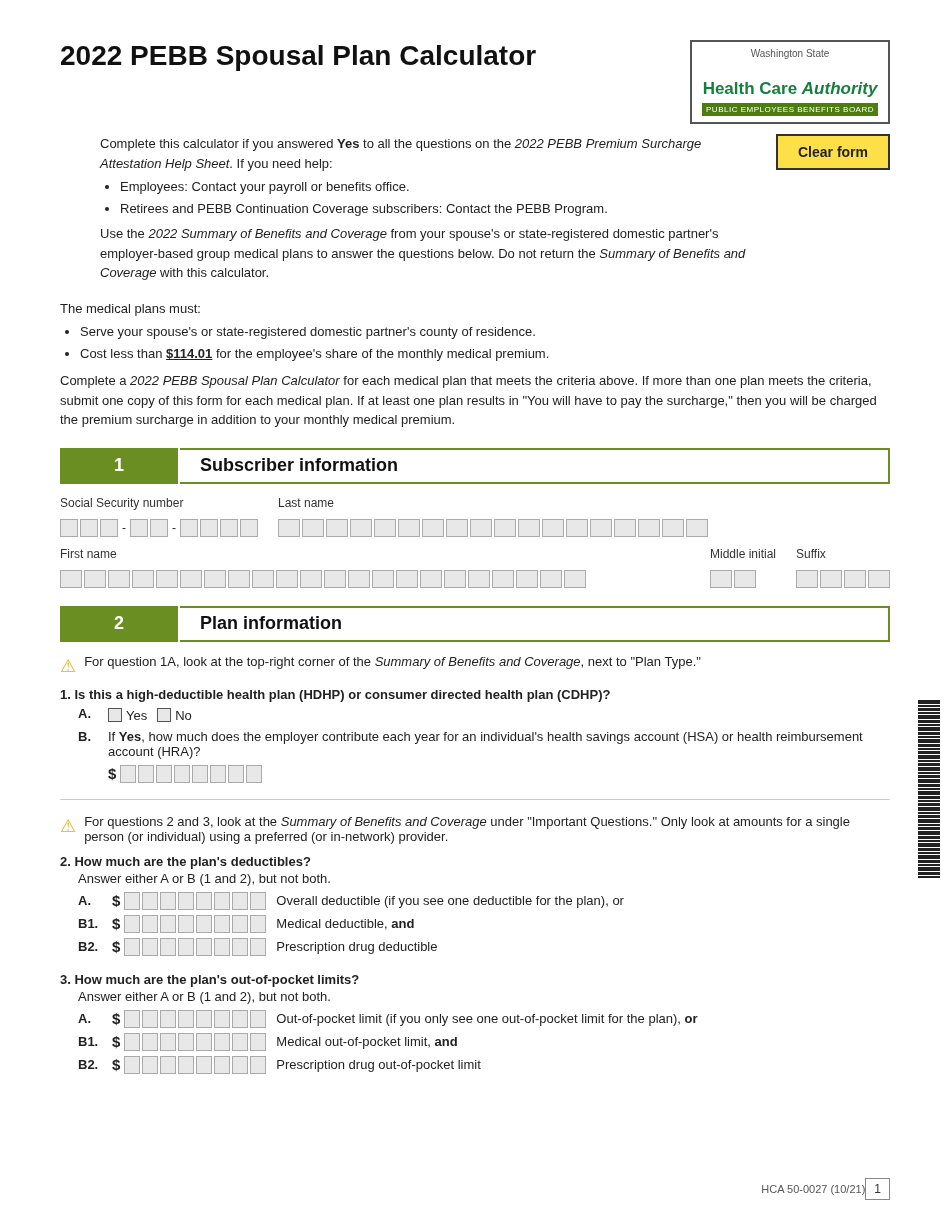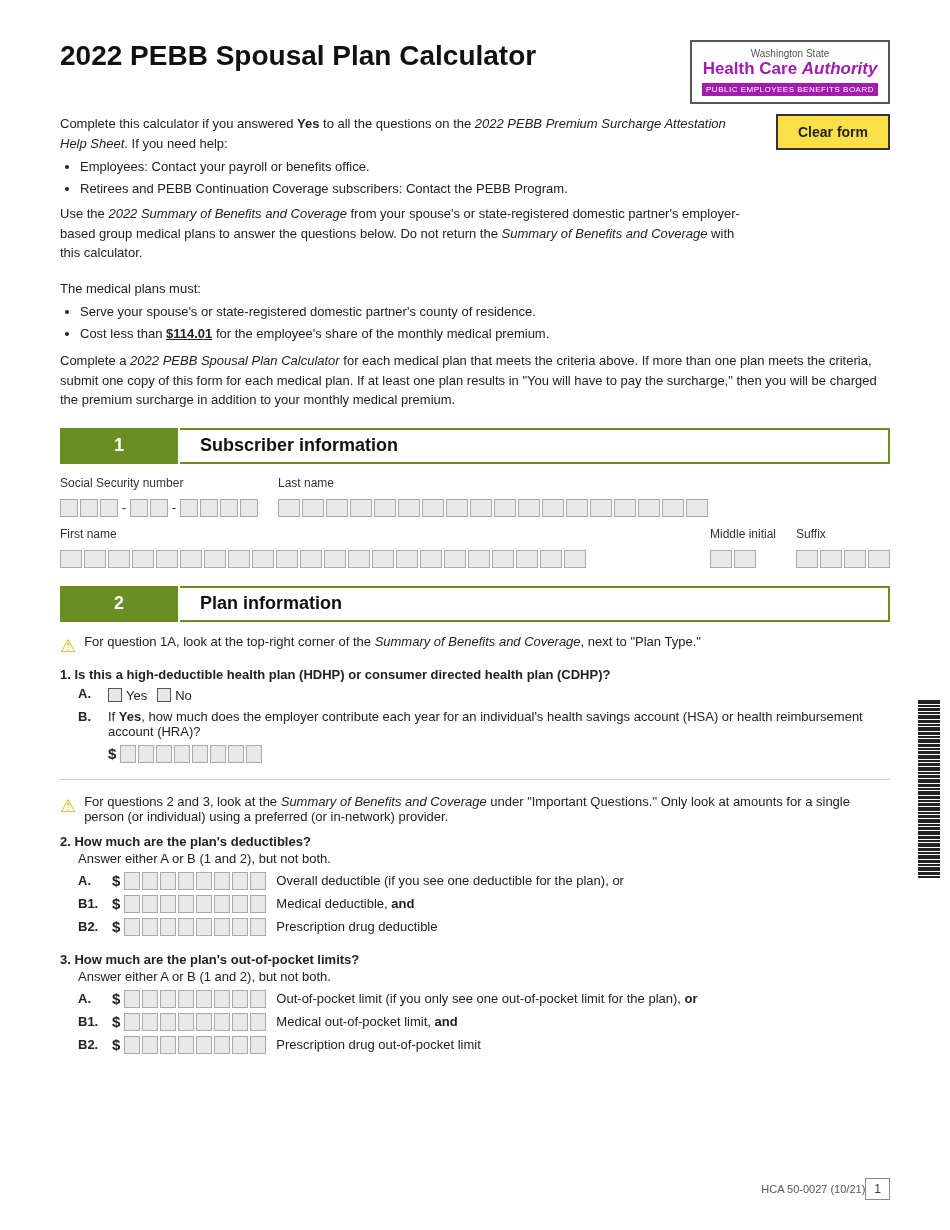--- a/index.html
+++ b/index.html
@@ -37,25 +37,26 @@
       text-align: center;
       max-width: 200px;
     }
     .logo-box .logo-title {
       font-size: 10px;
       color: #555;
     }
     .logo-box .logo-main {
       font-size: 17px;
       font-weight: bold;
-      color: #a21caf;
+      color: #15803d;
       line-height: 1.2;
+      margin-top: 20px;
     }
     .logo-box .logo-sub {
-      background: #a21caf;
+      background: #4d7c0f;
       color: #fff;
       font-size: 8px;
       padding: 2px 4px;
       margin-top: 4px;
       letter-spacing: 0.5px;
     }
     .clear-form-btn {
       border: 2px solid #333;
       background: #fde047;
       padding: 8px 20px;
@@ -299,21 +300,21 @@
       <div class="logo-title">Washington State</div>
       <div class="logo-main">
         <span>Health Care</span> <span style="font-style:italic;">Authority</span>
       </div>
       <div class="logo-sub">PUBLIC EMPLOYEES BENEFITS BOARD</div>
     </div>
   </div>
 </div>
 
 <div style="display:flex; gap:20px; align-items:flex-start; margin-bottom:10px;">
-  <div style="flex:1;">
+  <div style="flex:1;margin-left:40px;">
     <div class="intro-text">
       <span>Complete this calculator if you answered </span><span class="bold">Yes</span><span> to all the questions on the </span><span class="italic">2022 PEBB Premium Surcharge Attestation Help Sheet</span><span>. If you need help:</span>
       <ul>
         <li><span>Employees: Contact your payroll or benefits office.</span></li>
         <li><span>Retirees and PEBB Continuation Coverage subscribers: Contact the PEBB Program.</span></li>
       </ul>
     </div>
     <div class="intro-text">
       <span>Use the </span><span class="italic">2022 Summary of Benefits and Coverage</span><span> from your spouse's or state-registered domestic partner's employer-based group medical plans to answer the questions below. Do not return the </span><span class="italic">Summary of Benefits and Coverage</span><span> with this calculator.</span>
     </div>

